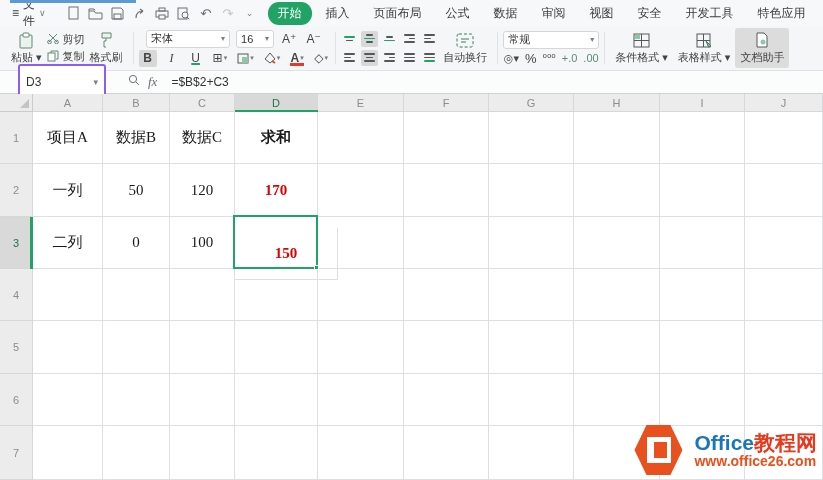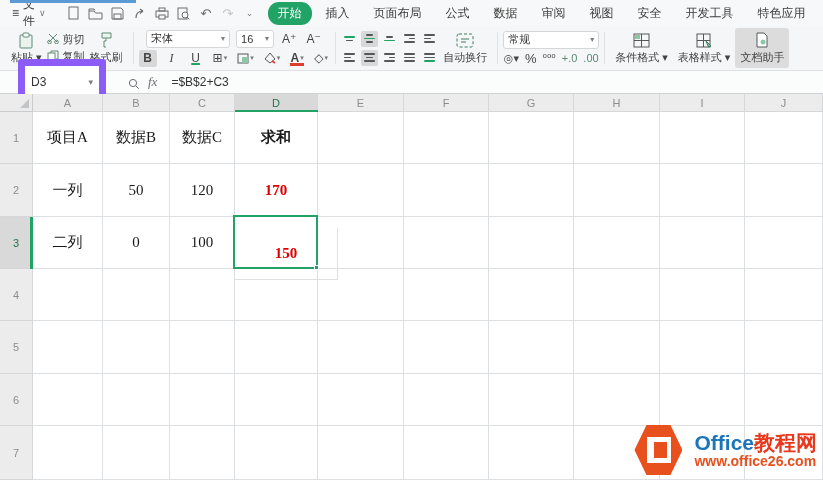--- a/index.html
+++ b/index.html
@@ -43,22 +43,22 @@
   .arow { display:flex; gap:3px; }
   .aicon { width:17px; height:16px; border-radius:2px; display:flex; flex-direction:column; justify-content:center; gap:2px; padding:3px; cursor:pointer; }
   .aicon.pressed { background:#d8d8d8; }
   .aicon i { display:block; height:1.5px; background:#55585b; border-radius:1px; }
   .aicon .w60 { width:60%; } .aicon .w100 { width:100%; } .aicon .right { align-self:flex-end; } .aicon .center { align-self:center; } .aicon .green { background:#21a366; }
   .numicons { display:flex; align-items:center; gap:6px; font-size:11px; color:#444; }
   .numicons span { cursor:pointer; }
 
   
   .fbar { position:absolute; left:0; top:71px; width:823px; height:23px; background:#fbfcfc; border-bottom:1px solid #cfd2d4; display:flex; align-items:center; font-size:12px; }
-  .namebox { width:88px; height:17px; background:#fff; border:7px solid #8b5cf6; border-radius:3px; margin-left:18px; display:flex; align-items:center; justify-content:space-between; padding:16px 6px; color:#333; }
-  .fx { display:flex; align-items:flex-end; gap:8px; margin-left:22px; color:#6d7175; }
+  .namebox { width:88px; height:17px; background:#fff; border:2px solid #8b5cf6; border-radius:3px; margin-left:18px; display:flex; align-items:center; justify-content:space-between; padding:16px 6px; color:#333; }
+  .fx { display:flex; align-items:flex-start; gap:8px; margin-left:22px; color:#6d7175; }
   .fx .fxi { font-style:italic; font-family:"Liberation Serif",serif; font-size:13px; }
   .formula { margin-left:14px; color:#333; }
 
   
   .sheet { position:absolute; left:0; top:94px; width:823px; height:386px; background:#fff; }
   .hdr { position:absolute; background:#ececec; border-right:1px solid #d5d7d9; border-bottom:1px solid #d5d7d9; display:flex; align-items:center; justify-content:center; font-size:11px; color:#8a8d90; cursor:pointer; }
   .hdr.sel { background:#d9d9d9; color:#217346; }
   .corner { position:absolute; background:#ececec; border-right:1px solid #c9cbcd; border-bottom:1px solid #c9cbcd; cursor:pointer; }
   .corner::after { content:""; position:absolute; right:3px; bottom:3px; border-left:9px solid transparent; border-bottom:9px solid #c2c4c6; }
   .cell { position:absolute; border-right:1px solid #dde0e2; border-bottom:1px solid #dde0e2; display:flex; align-items:center; justify-content:center; font-family:"Liberation Serif","DejaVu Serif",serif; font-size:15px; color:#1a1a1a; cursor:cell; }

